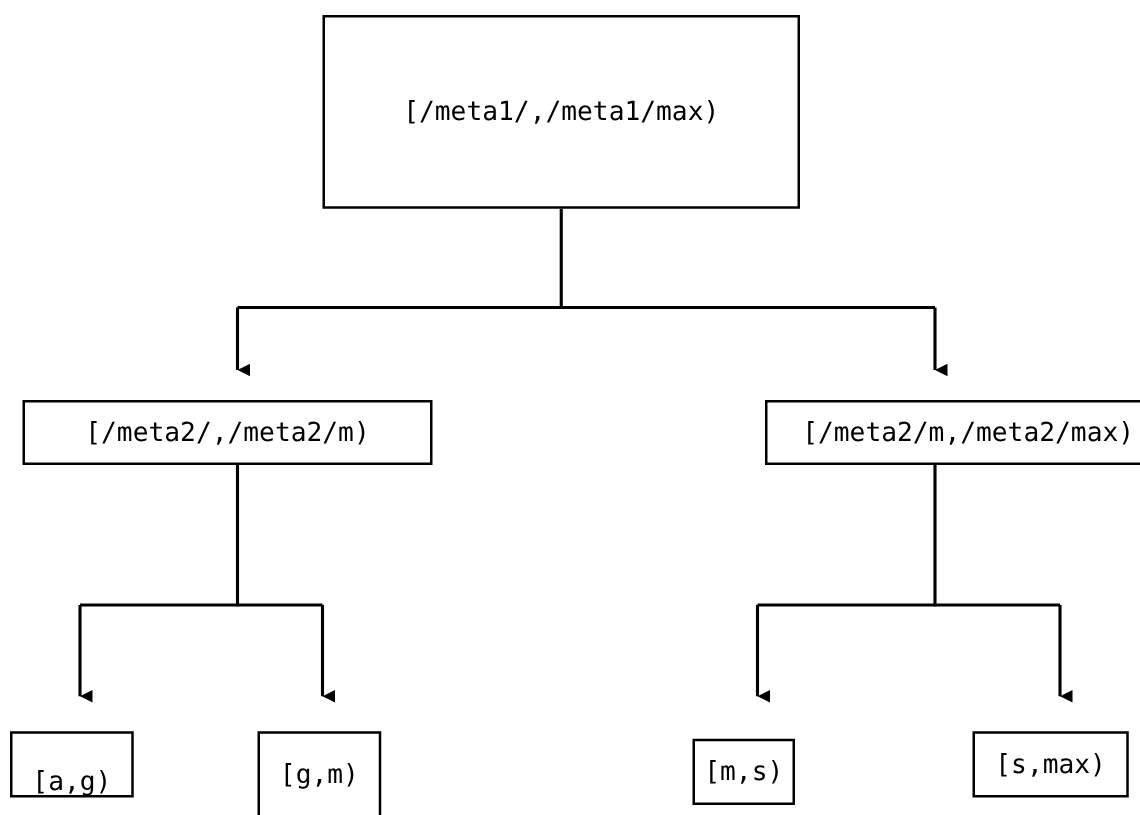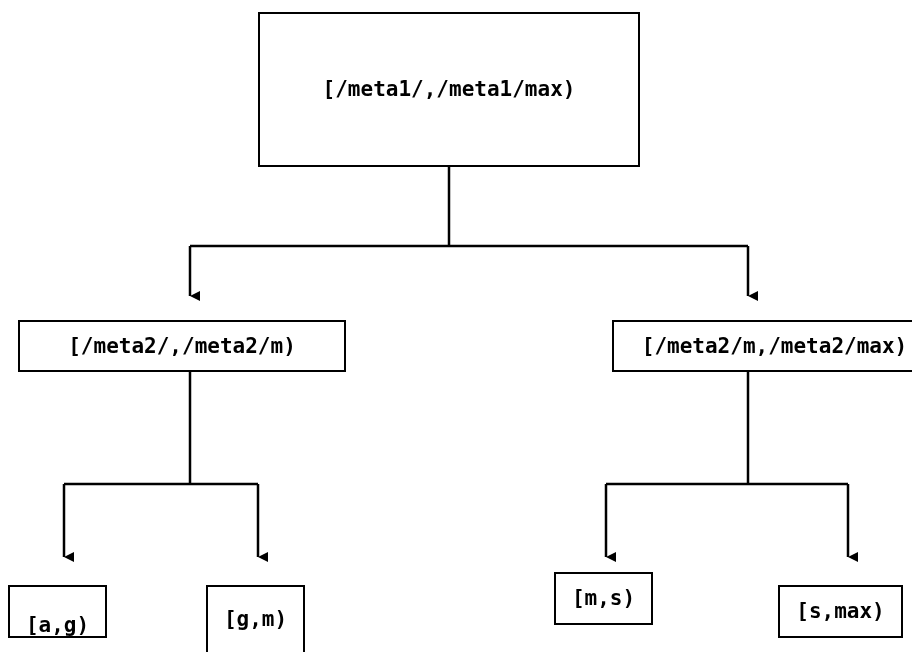--- a/index.html
+++ b/index.html
@@ -44,21 +44,20 @@
     z-index: 2;
   }
 
   .node-label {
     color: #000000;
     font-family: "DejaVu Sans Mono", "Liberation Mono", monospace;
     font-size: 21px;
     line-height: 1;
     white-space: pre;
     letter-spacing: 0px;
-    font-weight: bold;
   }
 
   
   #node-root {
     left: 258px;
     top: 12px;
     width: 382px;
     height: 155px;
   }
 
@@ -86,22 +85,22 @@
 
   #node-leaf-gm {
     left: 206px;
     top: 585px;
     width: 99px;
     height: 69px;
   }
 
   #node-leaf-ms {
     left: 554px;
-    top: 572px;
-    width: 99px;
+    top: 591px;
+    width: 82px;
     height: 53px;
   }
 
   #node-leaf-smax {
     left: 778px;
     top: 585px;
     width: 125px;
     height: 53px;
   }
 </style>

